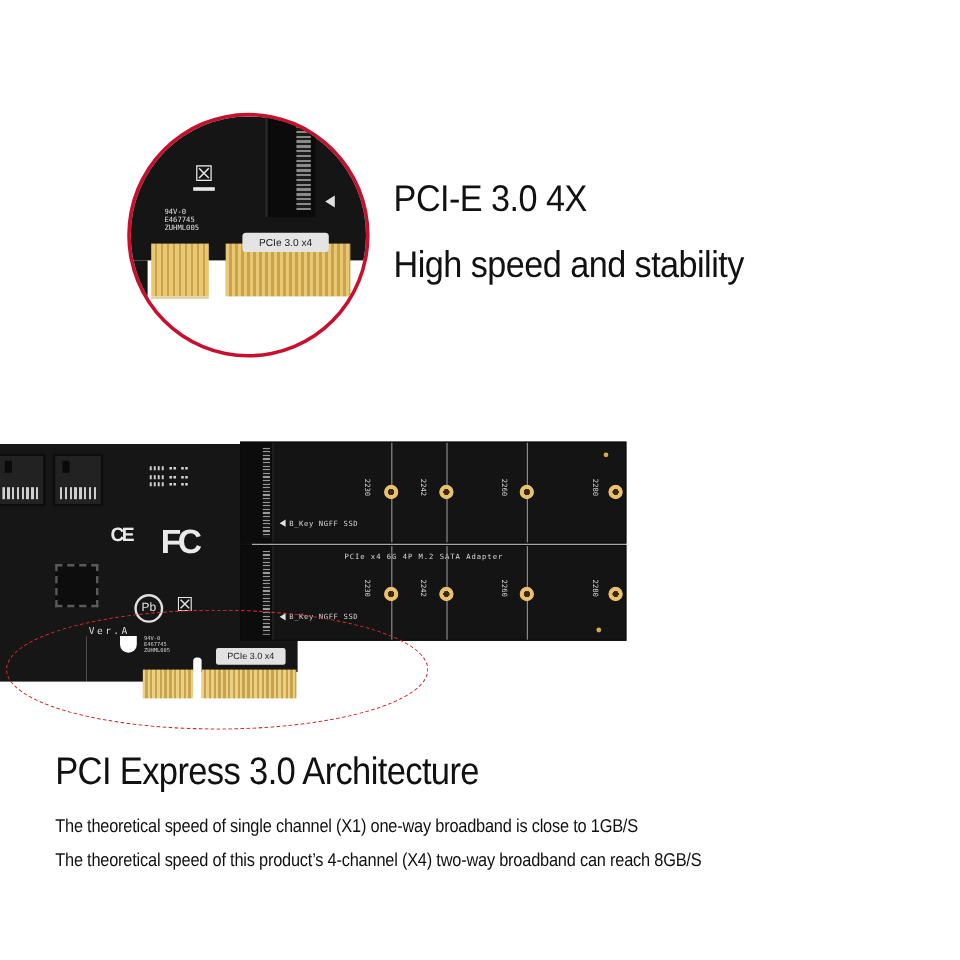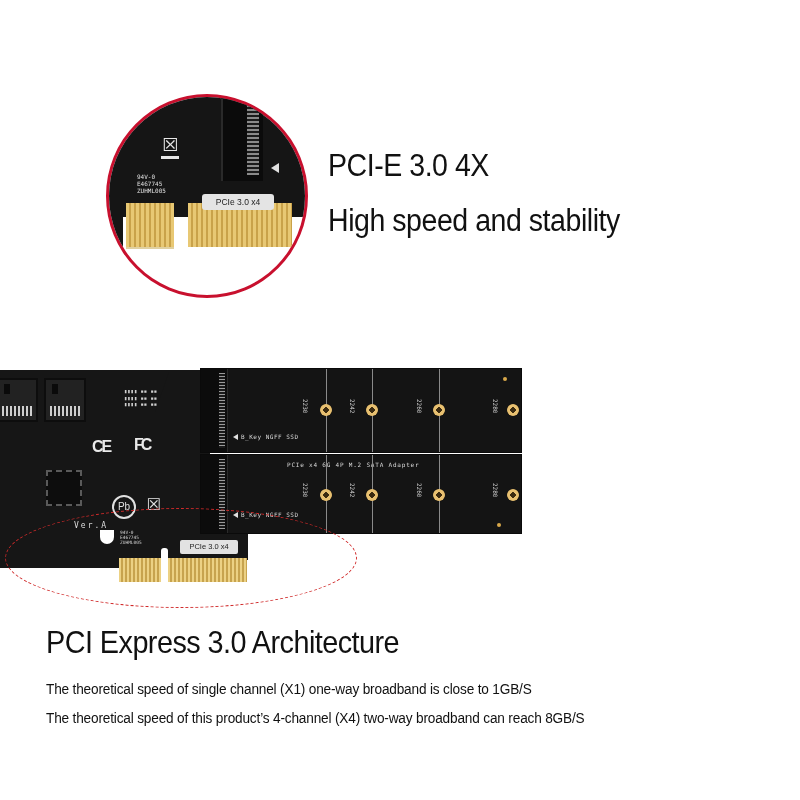--- a/index.html
+++ b/index.html
@@ -126,21 +126,21 @@
       background: repeating-linear-gradient(90deg,#cfcfcf 0 2px,#222 2px 4px);
     }
     .chip {
       left: 46px; top: 470px; width: 32px; height: 32px; background:#0d0d0d;
       border: 2px dashed #5a5a5a;
     }
     .ce-mark {
       left: 92px; top: 438px; font-size: 16px; color:#eaeaea; font-weight: 700; letter-spacing: -2px;
     }
     .fc-mark {
-      left: 134px; top: 436px; font-size: 16px; color:#eaeaea; font-weight: 700; letter-spacing: -3px;
+      left: 134px; top: 436px; font-size: 28px; color:#eaeaea; font-weight: 700; letter-spacing: -3px;
     }
     .pb-mark {
       left: 112px; top: 495px; width: 20px; height: 20px; border:2px solid #e0e0e0; border-radius:50%;
       color:#e0e0e0; font-size:10px; text-align:center; line-height:20px;
     }
     .weee-mark {
       left: 145px; top: 496px; width: 18px; height: 20px; color:#e6e6e6; font-size:16px; line-height:18px; text-align:center;
     }
     .ver-text {
       left: 74px; top: 521px; font-size: 8px; color:#dcdcdc; letter-spacing: 2px;

